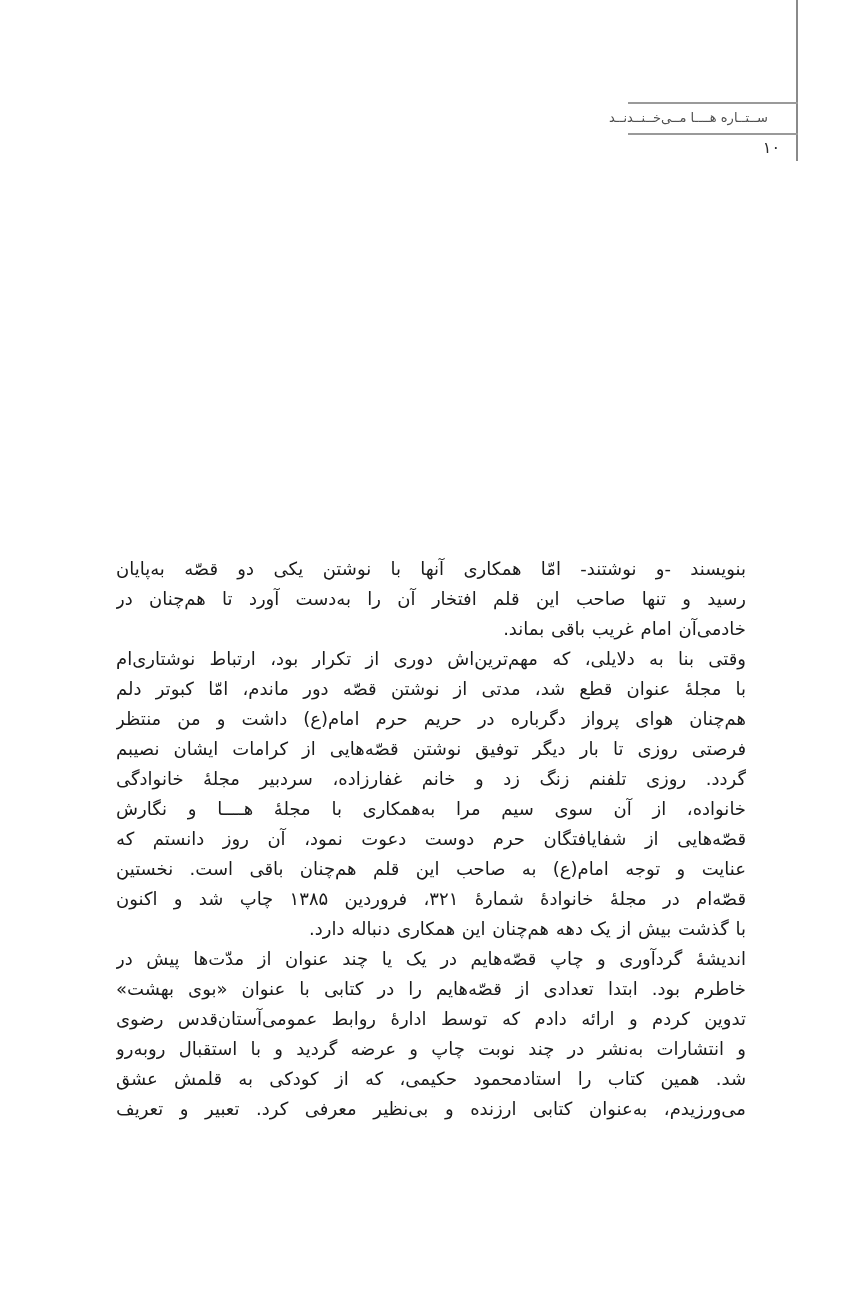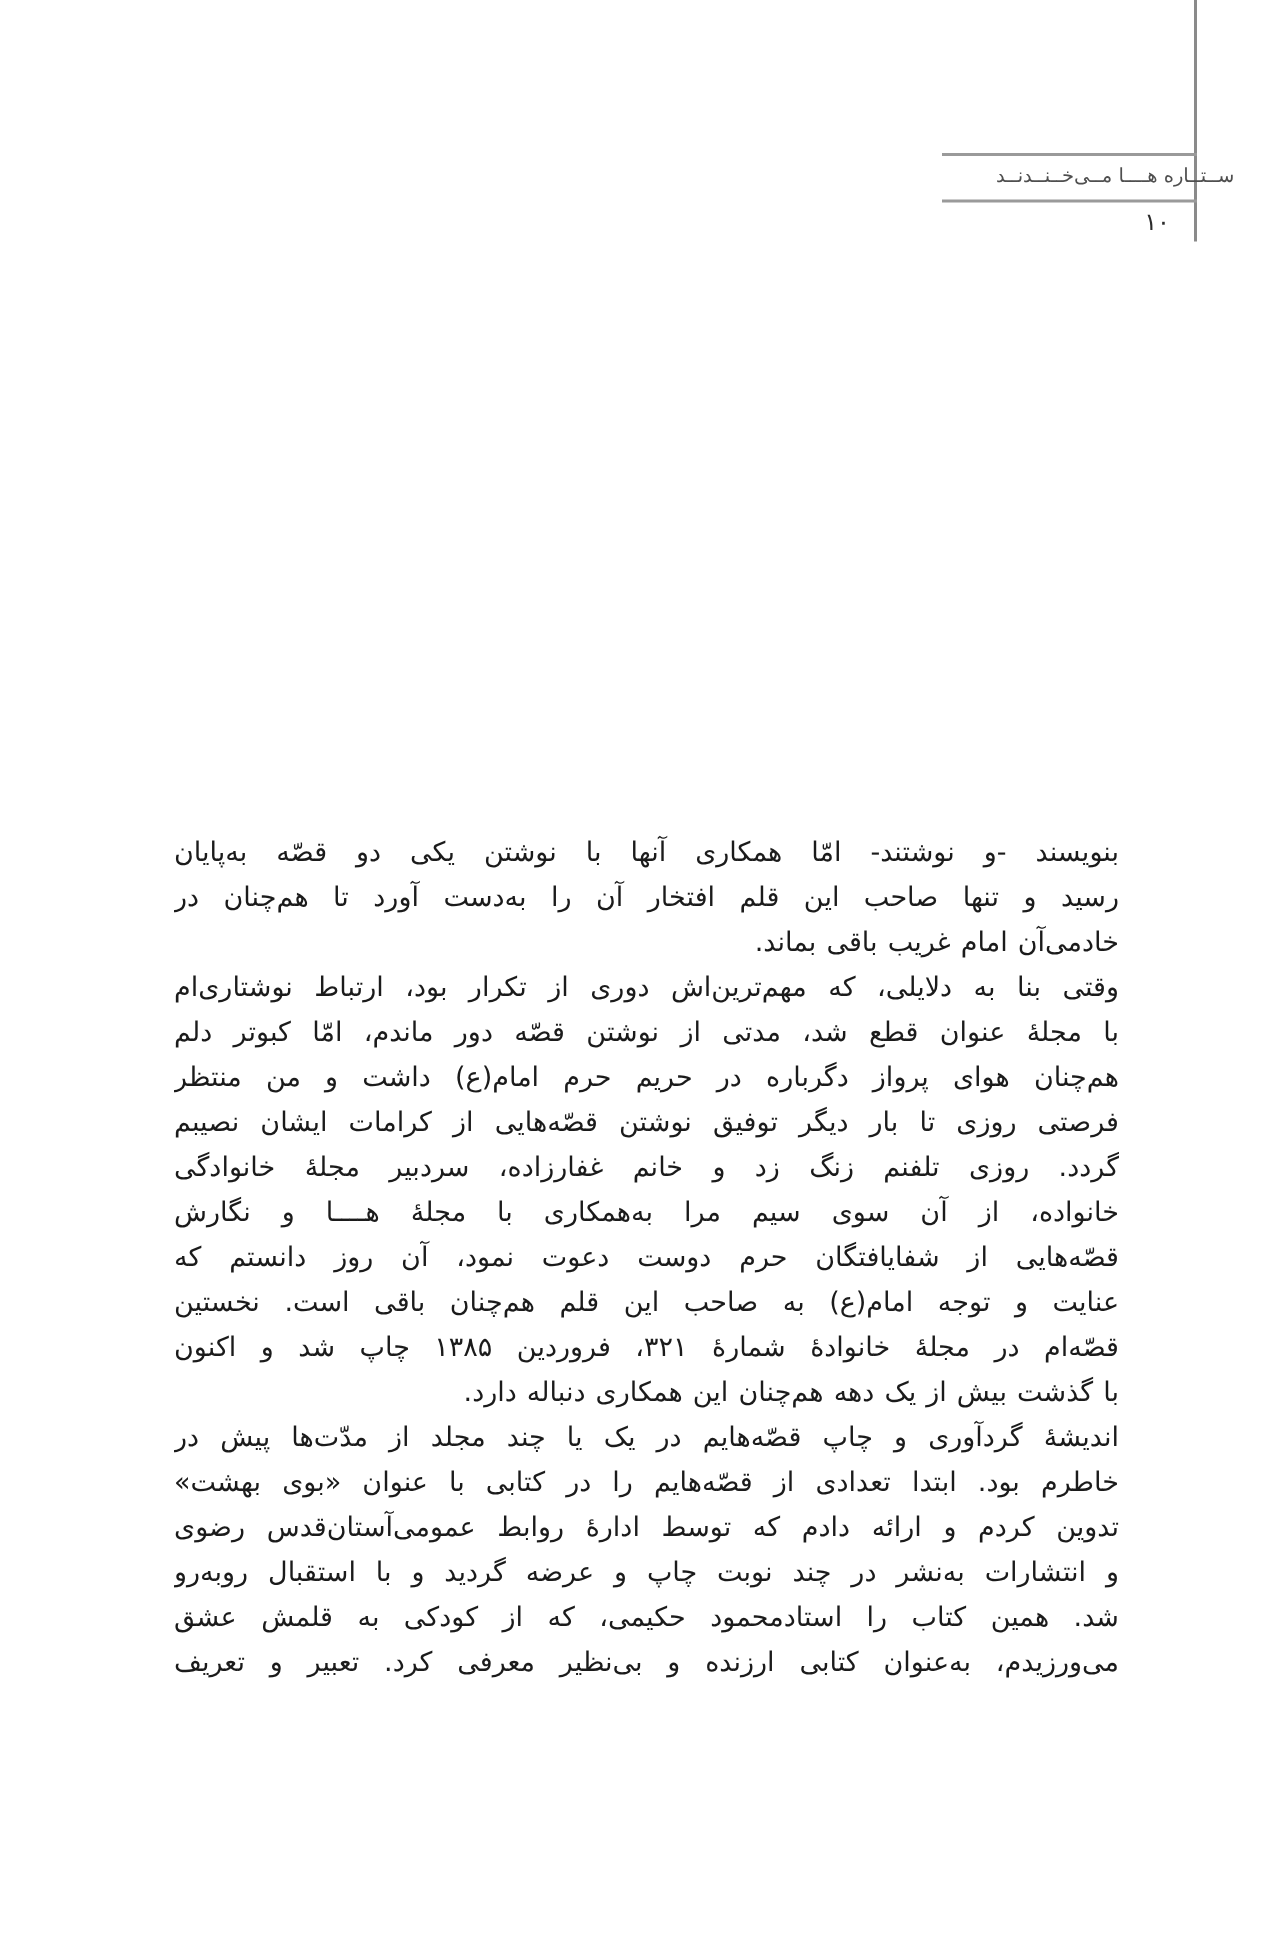--- a/index.html
+++ b/index.html
@@ -31,21 +31,21 @@
     left: 628px;
     width: 170px;
     height: 2px;
     background: #9a9a9a;
   }
   .h-rule.top { top: 102px; }
   .h-rule.bottom { top: 133px; }
   .running-head {
     position: absolute;
     top: 108px;
-    left: 664px;
+    left: 609px;
     width: 163px;
     text-align: left;            
     direction: rtl;
     font-size: 13px;
     line-height: 20px;
     color: #4f4f4f;
     letter-spacing: 0.5px;
     white-space: nowrap;
   }
   .page-number {
@@ -103,21 +103,21 @@
     <div class="line">با مجلهٔ عنوان قطع شد، مدتی از نوشتن قصّه دور ماندم، امّا کبوتر دلم</div>
     <div class="line">هم‌چنان هوای پرواز دگرباره در حریم حرم امام(ع) داشت و من منتظر</div>
     <div class="line">فرصتی روزی تا بار دیگر توفیق نوشتن قصّه‌هایی از کرامات ایشان نصیبم</div>
     <div class="line">گردد. روزی تلفنم زنگ زد و خانم غفارزاده، سردبیر مجلهٔ خانوادگی</div>
     <div class="line">خانواده، از آن سوی سیم مرا به‌همکاری با مجلهٔ هــــا و نگارش</div>
     <div class="line">قصّه‌هایی از شفایافتگان حرم دوست دعوت نمود، آن روز دانستم که</div>
     <div class="line">عنایت و توجه امام(ع) به صاحب این قلم هم‌چنان باقی است. نخستین</div>
     <div class="line">قصّه‌ام در مجلهٔ خانوادهٔ شمارهٔ ۳۲۱، فروردین ۱۳۸۵ چاپ شد و اکنون</div>
     <div class="line pl">با گذشت بیش از یک دهه هم‌چنان این همکاری دنباله دارد.</div>
 
-    <div class="line">اندیشهٔ گردآوری و چاپ قصّه‌هایم در یک یا چند مجلد از مدّت‌ها پیش در</div>
+    <div class="line">اندیشهٔ گردآوری و چاپ قصّه‌هایم در یک یا چند عنوان از مدّت‌ها پیش در</div>
     <div class="line">خاطرم بود. ابتدا تعدادی از قصّه‌هایم را در کتابی با عنوان «بوی بهشت»</div>
     <div class="line">تدوین کردم و ارائه دادم که توسط ادارهٔ روابط عمومی‌آستان‌قدس رضوی</div>
     <div class="line">و انتشارات به‌نشر در چند نوبت چاپ و عرضه گردید و با استقبال روبه‌رو</div>
     <div class="line">شد. همین کتاب را استادمحمود حکیمی، که از کودکی به قلمش عشق</div>
     <div class="line">می‌ورزیدم، به‌عنوان کتابی ارزنده و بی‌نظیر معرفی کرد. تعبیر و تعریف</div>
   </div>
 
 </div>
 
 </body></html>

